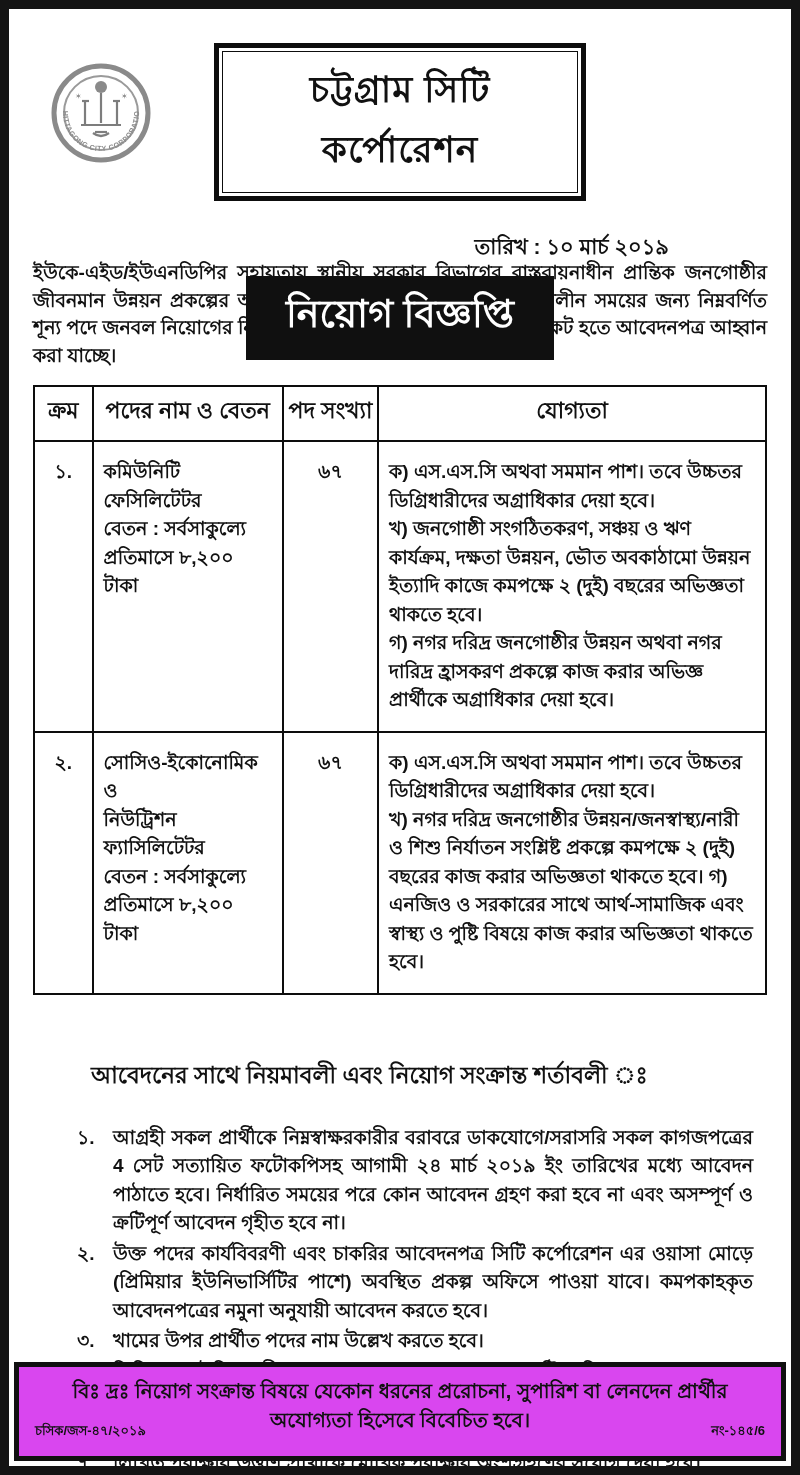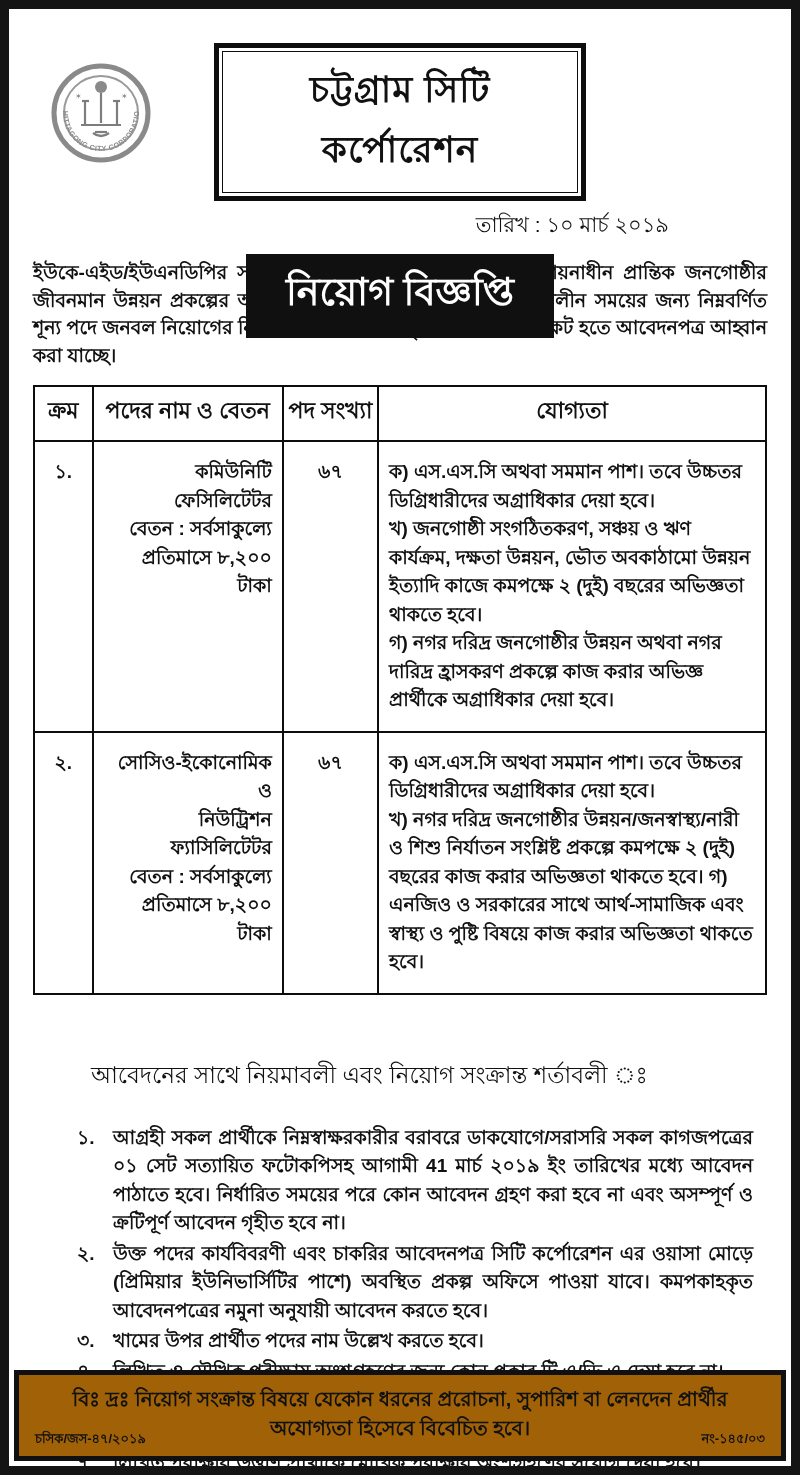--- a/index.html
+++ b/index.html
@@ -28,24 +28,24 @@
     width: 372px;
     border: 5px solid #0d0d0d;
     outline: 1px solid #0d0d0d;
     outline-offset: -9px;
     padding: 14px 8px;
     text-align: center;
     font-size: 36px; font-weight: 700;
     letter-spacing: 1px;
   }
   .date-line {
-    margin-top: 8px;
+    margin-top: 30px;
     text-align: right;
     padding-right: 98px;
-    font-size: 21px; font-weight: 400;
+    font-size: 21px; font-weight: 700;
   }
   .banner {
     margin: 10px auto 0 auto;
     width: 308px;
     background: #101010;
     color: #ffffff;
     text-align: center;
     font-size: 38px; font-weight: 700;
     padding: 8px 4px 12px 4px;
   }
@@ -76,45 +76,45 @@
     font-size: 19px; font-weight: 700;
     padding: 16px 10px;
     line-height: 1.5;
   }
   td.c-serial, td.c-count { text-align: center; }
   .col-serial { width: 8%; }
   .col-post   { width: 26%; }
   .col-count  { width: 13%; }
   .col-qual   { width: 53%; }
   .preline { white-space: pre-line; }
-  td.c-post { line-height: 1.7; padding-left: 14px; text-align: right; }
+  td.c-post { line-height: 1.7; padding-left: 14px; }
   td.c-qual { padding-right: 14px; }
   tr.row-1 td { height: 218px; }
   tr.row-2 td { height: 206px; }
   
   .cond-heading {
     margin: 62px 0 28px 58px;
-    font-size: 23px; font-weight: 400;
+    font-size: 23px; font-weight: 700;
   }
   .cond-list { padding: 0 14px 0 44px; }
   .cond-item {
     display: flex;
     font-size: 19px; font-weight: 700;
     line-height: 1.5;
     margin-bottom: 2px;
   }
   .cond-num { flex: 0 0 36px; }
   .cond-text { flex: 1; text-align: justify; }
   
   .footer-box {
     position: absolute;
     left: 5px; right: 5px; bottom: 5px;
-    background: #a16207;
+    background: #d946ef;
     border: 5px solid #101010;
-    padding: 10px 16px 6px 16px;
+    padding: 10px 16px 14px 16px;
   }
   .footer-note {
     text-align: center;
     font-size: 20px; font-weight: 700;
     line-height: 1.45;
     padding: 0 30px;
   }
   .footer-refs {
     display: flex;
     justify-content: space-between;
@@ -202,21 +202,21 @@
 খ) নগর দরিদ্র জনগোষ্ঠীর উন্নয়ন/জনস্বাস্থ্য/নারী ও শিশু নির্যাতন সংশ্লিষ্ট প্রকল্পে কমপক্ষে ২ (দুই) বছরের কাজ করার অভিজ্ঞতা থাকতে হবে। গ) এনজিও ও সরকারের সাথে আর্থ-সামাজিক এবং স্বাস্থ্য ও পুষ্টি বিষয়ে কাজ করার অভিজ্ঞতা থাকতে হবে।</td>
       </tr>
     </tbody>
   </table>
 
   <div class="cond-heading">আবেদনের সাথে নিয়মাবলী এবং নিয়োগ সংক্রান্ত শর্তাবলী ঃ</div>
 
   <div class="cond-list">
     <div class="cond-item">
       <span class="cond-num">১.</span>
-      <span class="cond-text">আগ্রহী সকল প্রার্থীকে নিম্নস্বাক্ষরকারীর বরাবরে ডাকযোগে/সরাসরি সকল কাগজপত্রের ০১ সেট সত্যায়িত ফটোকপিসহ আগামী 41 মার্চ ২০১৯ ইং তারিখের মধ্যে আবেদন পাঠাতে হবে। নির্ধারিত সময়ের পরে কোন আবেদন গ্রহণ করা হবে না এবং অসম্পূর্ণ ও ক্রটিপূর্ণ আবেদন গৃহীত হবে না।</span>
+      <span class="cond-text">আগ্রহী সকল প্রার্থীকে নিম্নস্বাক্ষরকারীর বরাবরে ডাকযোগে/সরাসরি সকল কাগজপত্রের 4 সেট সত্যায়িত ফটোকপিসহ আগামী ২৪ মার্চ ২০১৯ ইং তারিখের মধ্যে আবেদন পাঠাতে হবে। নির্ধারিত সময়ের পরে কোন আবেদন গ্রহণ করা হবে না এবং অসম্পূর্ণ ও ক্রটিপূর্ণ আবেদন গৃহীত হবে না।</span>
     </div>
     <div class="cond-item">
       <span class="cond-num">২.</span>
       <span class="cond-text">উক্ত পদের কার্যবিবরণী এবং চাকরির আবেদনপত্র সিটি কর্পোরেশন এর ওয়াসা মোড়ে (প্রিমিয়ার ইউনিভার্সিটির পাশে) অবস্থিত প্রকল্প অফিসে পাওয়া যাবে। কমপকাহকৃত আবেদনপত্রের নমুনা অনুযায়ী আবেদন করতে হবে।</span>
     </div>
     <div class="cond-item">
       <span class="cond-num">৩.</span>
       <span class="cond-text">খামের উপর প্রার্থীত পদের নাম উল্লেখ করতে হবে।</span>
     </div>
     <div class="cond-item">
@@ -235,17 +235,17 @@
       <span class="cond-num">৭.</span>
       <span class="cond-text">লিখিত পরীক্ষায় উত্তীর্ণ প্রার্থীকে মৌখিক পরীক্ষায় অংশগ্রহণের সুযোগ দেয়া হবে।</span>
     </div>
 
   </div>
 
   <div class="footer-box">
     <div class="footer-note">বিঃ দ্রঃ নিয়োগ সংক্রান্ত বিষয়ে যেকোন ধরনের প্ররোচনা, সুপারিশ বা লেনদেন প্রার্থীর অযোগ্যতা হিসেবে বিবেচিত হবে।</div>
     <div class="footer-refs">
       <span class="ref-left">চসিক/জস-৪৭/২০১৯</span>
-      <span class="ref-right">নং-১৪৫/০৩</span>
+      <span class="ref-right">নং-১৪৫/6</span>
     </div>
   </div>
 
 </div>
 
 </body></html>

